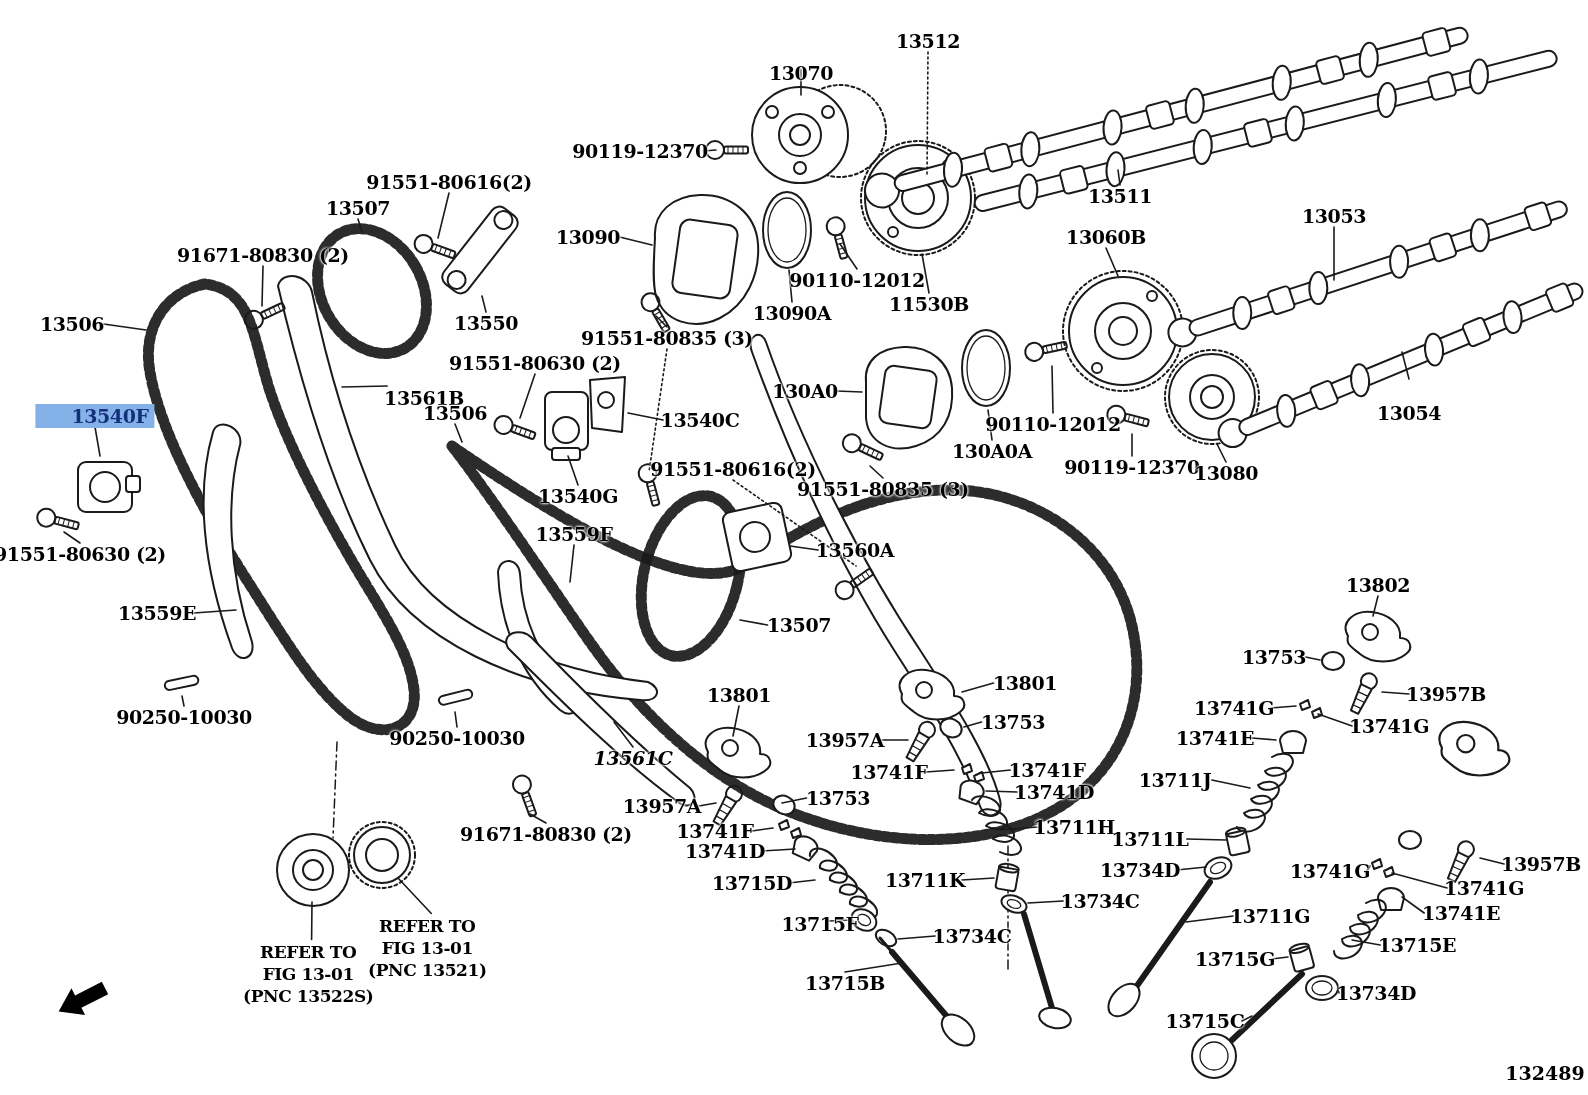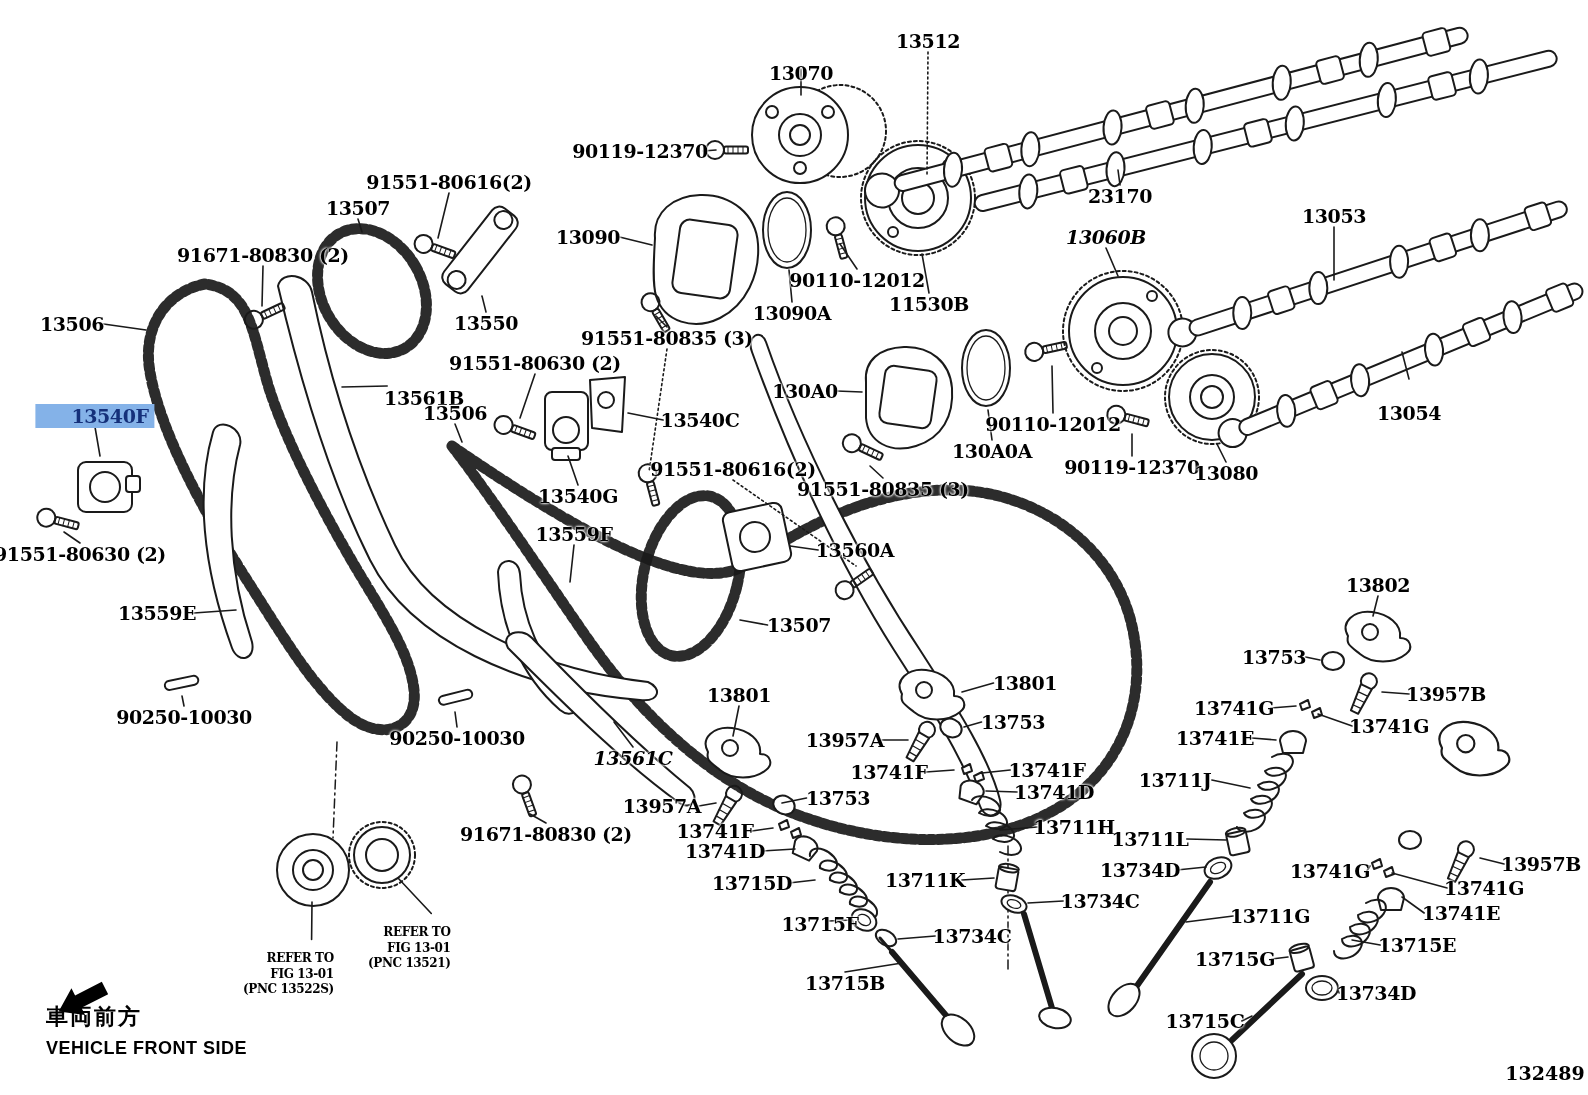--- a/index.html
+++ b/index.html
@@ -3,21 +3,21 @@
 <meta charset="utf-8">
 <style>
   html,body{margin:0;padding:0;background:#fff;}
   #diagram{position:relative;width:1588px;height:1095px;background:#fff;overflow:hidden;
            font-family:"DejaVu Serif",serif;}
   #art{position:absolute;left:0;top:0;}
   .lbl{position:absolute;transform:translate(-50%,-50%);font:bold 19px "DejaVu Serif",serif;
        letter-spacing:-0.4px;color:#000;white-space:nowrap;z-index:3;
        text-shadow:0 0 3px #fff,0 0 3px #fff,0 0 2px #fff;}
   .lbl.hl{background:#84b2e8;color:#15307a;padding:1px 6px;text-shadow:none;}
-  .lbl.multi{font-size:12px;line-height:1.3;text-align:right;transform:translate(0,-50%);}
+  .lbl.multi{font-size:17px;line-height:1.3;text-align:center;transform:translate(0,-50%);}
   .front{position:absolute;left:46px;top:1002px;z-index:3;}
   .front .jp{font:bold 22px "DejaVu Sans",sans-serif;letter-spacing:2px;}
   .front .en{font:bold 18px "Liberation Sans",sans-serif;letter-spacing:.5px;margin-top:6px;}
   .fig-num{position:absolute;left:1545px;top:1073px;transform:translate(-50%,-50%);
            font:bold 19px "DejaVu Serif",serif;z-index:3;}
   .chain{stroke-width:11;stroke-dasharray:5 4;opacity:.92;}
   .cl{stroke-dasharray:9 4 2 4;stroke-width:1.5;}
   .thin{stroke-width:1.3;}
 </style>
 </head>
@@ -439,42 +439,38 @@
           <line x1="1271.8" y1="959" x2="1288" y2="957"></line>
           <line x1="845" y1="972" x2="902" y2="963"></line>
           <line x1="1339.2" y1="993" x2="1338" y2="990"></line>
           <line x1="1241.8" y1="1021" x2="1252" y2="1016"></line>
           <line x1="311.6" y1="939.5" x2="312" y2="902"></line>
           <line x1="431.3" y1="913.5" x2="398" y2="878"></line>
         </g>
   </g>
 </svg>
 
-  <div class="front">
-    <div class="jp">車両前方</div>
-    <div class="en">VEHICLE FRONT SIDE</div>
-  </div>
   <div class="fig-num">132489</div>
 
 <div class="lbl" style="left: 801px; top: 73px;">13070</div>
     <div class="lbl" style="left: 928px; top: 41px;">13512</div>
     <div class="lbl" style="left: 640px; top: 151px;">90119-12370</div>
     <div class="lbl" style="left: 588px; top: 237px;">13090</div>
-    <div class="lbl" style="left: 1120px; top: 196px;">23170</div>
+    <div class="lbl" style="left: 1120px; top: 196px;">13511</div>
     <div class="lbl" style="left: 1334px; top: 216px;">13053</div>
     <div class="lbl" style="left: 449px; top: 182px;">91551-80616(2)</div>
     <div class="lbl" style="left: 358px; top: 208px;">13507</div>
     <div class="lbl" style="left: 263px; top: 255px;">91671-80830 (2)</div>
     <div class="lbl" style="left: 72px; top: 324px;">13506</div>
     <div class="lbl" style="left: 486px; top: 323px;">13550</div>
     <div class="lbl" style="left: 667px; top: 338px;">91551-80835 (3)</div>
     <div class="lbl" style="left: 792px; top: 313px;">13090A</div>
     <div class="lbl" style="left: 857px; top: 280px;">90110-12012</div>
     <div class="lbl" style="left: 929px; top: 304px;">11530B</div>
-    <div class="lbl" style="left: 1106px; top: 237px; font-style: italic;">13060B</div>
+    <div class="lbl" style="left: 1106px; top: 237px;">13060B</div>
     <div class="lbl" style="left: 535px; top: 363px;">91551-80630 (2)</div>
     <div class="lbl" style="left: 424px; top: 398px;">13561B</div>
     <div class="lbl" style="left: 455px; top: 413px;">13506</div>
     <div class="lbl hl" style="left: 95px; top: 416px; padding-left: 36px;">13540F</div>
     <div class="lbl" style="left: 700px; top: 420px;">13540C</div>
     <div class="lbl" style="left: 805px; top: 391px;">130A0</div>
     <div class="lbl" style="left: 578px; top: 496px;">13540G</div>
     <div class="lbl" style="left: 733px; top: 469px;">91551-80616(2)</div>
     <div class="lbl" style="left: 574px; top: 534px;">13559F</div>
     <div class="lbl" style="left: 992px; top: 451px;">130A0A</div>

